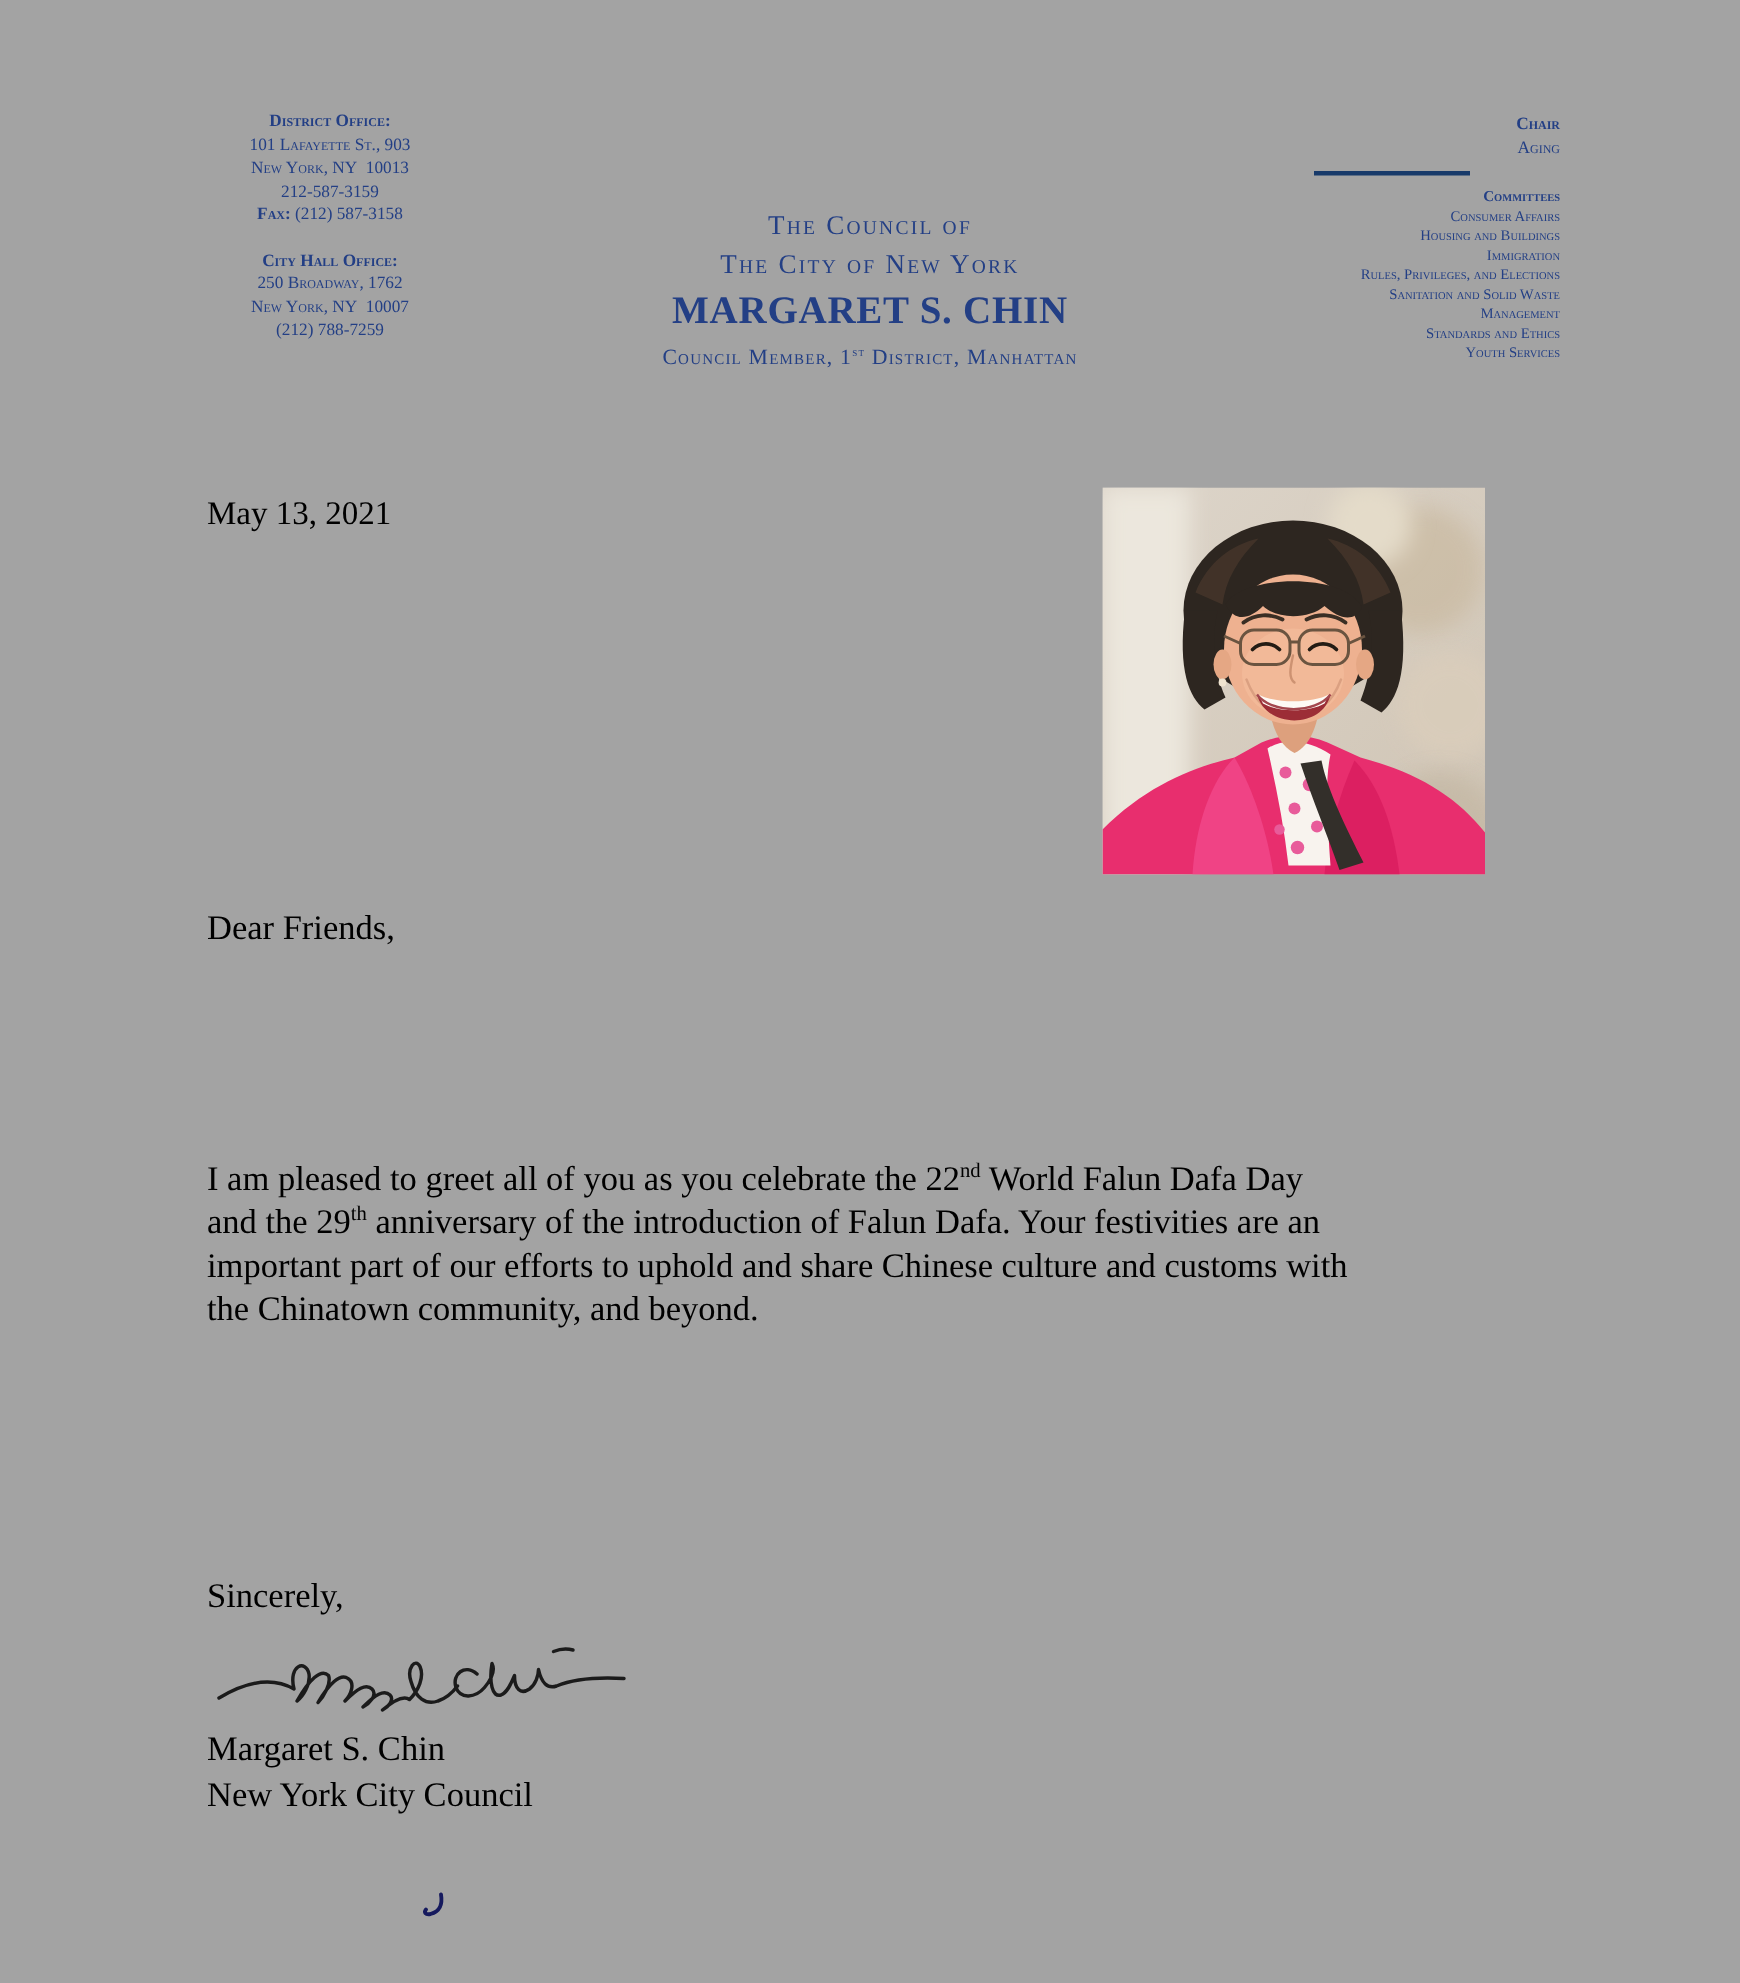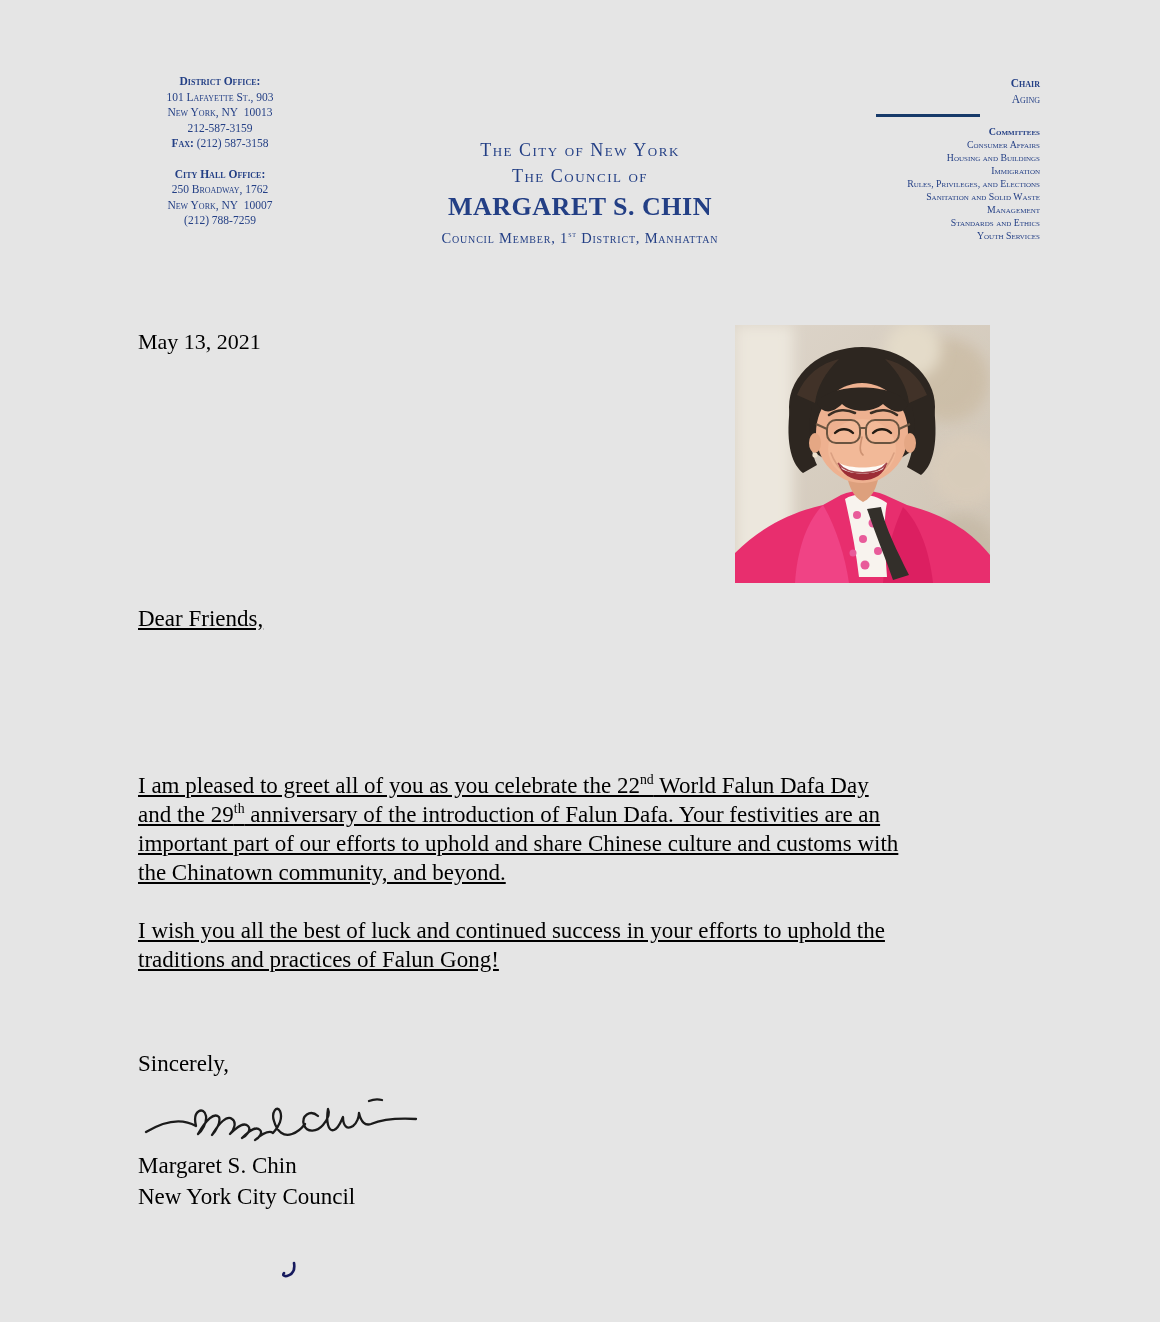--- a/index.html
+++ b/index.html
@@ -1,17 +1,17 @@
 <!DOCTYPE html>
 <html><head>
 <meta charset="utf-8">
 <style>
   html,body{margin:0;padding:0;background:#ffffff;}
   .page{
-    position:relative;width:1160px;height:1322px;margin:0 auto;background:#e5e5e5;
+    position:relative;width:1160px;height:1322px;margin:0 auto;background:#a3a3a3;
     font-family:"Liberation Serif","DejaVu Serif",serif;color:#000;overflow:hidden;
   }
   .abs{position:absolute;}
   
   .office{width:184px;text-align:center;color:#233f85;font-size:11.5px;line-height:15.5px;
           font-variant:small-caps;}
   .office .blk-title{font-weight:bold;}
   .office .gap{height:15px;}
   .lh-right{width:224px;text-align:center;color:#233f85;font-variant:small-caps;}
   .lh-right .chair-title{font-weight:bold;font-size:11.5px;line-height:16px;}
@@ -19,21 +19,21 @@
   .lh-right .rule{width:104px;height:3px;background:#173a6a;margin:7px auto 8px auto;}
   .lh-right .committees-title{font-weight:bold;font-size:10px;line-height:13px;}
   .lh-right .committee-line{font-size:9.8px;line-height:13px;}
   
   .lh-center{width:500px;text-align:center;color:#233f85;}
   .org-line{font-variant:small-caps;font-size:18px;line-height:26px;letter-spacing:1.5px;}
   .member-name{font-size:26px;line-height:30px;font-weight:bold;letter-spacing:.5px;margin-top:3px;}
   .member-title{font-variant:small-caps;font-size:14.5px;line-height:18px;letter-spacing:.8px;margin-top:3px;}
   .member-title sup{font-size:62%;vertical-align:super;}
   
-  .body-text{font-size:23px;line-height:29px;white-space:pre-line;width:905px;text-decoration:underline;}
+  .body-text{font-size:23px;line-height:29px;white-space:pre-line;width:905px;}
   .body-text sup{font-size:60%;vertical-align:super;line-height:0;}
   .date-line{font-size:22px;}
   .closing-line{font-size:23px;}
   .signer{font-size:23px;line-height:31px;}
   .signer .cjk{font-size:22px;}
   
   .photo-frame{width:255px;height:258px;}
   .photo-frame svg,.seal-frame svg,.sig-frame svg,.ink-frame svg{display:block;}
 </style>
 </head>
@@ -49,22 +49,22 @@
     <div><span class="blk-title">Fax:</span><span> (212) 587-3158</span></div>
     <div class="gap"></div>
     <div class="blk-title">City Hall Office:</div>
     <div>250 Broadway, 1762</div>
     <div>New York, NY&nbsp; 10007</div>
     <div>(212) 788-7259</div>
   </div>
 
 
   <div class="abs lh-center" style="left:330px;top:137px;">
+    <div class="org-line">The Council of</div>
     <div class="org-line">The City of New York</div>
-    <div class="org-line">The Council of</div>
     <div class="member-name">MARGARET S. CHIN</div>
     <div class="member-title"><span>Council Member, 1</span><sup>st</sup><span> District, Manhattan</span></div>
   </div>
 
   <div class="abs lh-right" style="left:816px;top:75px;text-align:right;">
     <div class="chair-title">Chair</div>
     <div class="chair-value">Aging</div>
     <div class="rule"></div>
     <div class="committees-title">Committees</div>
     <div class="committee-line">Consumer Affairs</div>
@@ -151,22 +151,20 @@
   </div>
 
   <div class="abs body-text" style="left:138px;top:604px;">Dear Friends,</div>
 
 
   <div class="abs body-text" style="left:138px;top:771px;"><span>I am pleased to greet all of you as you celebrate the 22</span><sup>nd</sup><span> World Falun Dafa Day
 and the 29</span><sup>th</sup><span> anniversary of the introduction of Falun Dafa. Your festivities are an
 important part of our efforts to uphold and share Chinese culture and customs with
 the Chinatown community, and beyond.</span></div>
 
-  <div class="abs body-text" style="left:138px;top:916px;">I wish you all the best of luck and continued success in your efforts to uphold the
-traditions and practices of Falun Gong!</div>
 
   <div class="abs closing-line" style="left:138px;top:1051px;">Sincerely,</div>
 
   <div class="abs sig-frame" style="left:142px;top:1086px;">
     <svg width="280" height="64" viewBox="0 0 280 64">
       <g stroke="#1b1b1b" stroke-width="2.3" fill="none" stroke-linecap="round" stroke-linejoin="round">
         <path d="M4 46 C24 34 40 32 54 40 C50 24 62 20 64 30 C65 37 60 45 56 48 C64 34 72 26 77 31 C79 36 74 45 70 49 C77 37 85 29 90 33 C95 36 92 44 88 48 C96 40 102 36 106 40 C110 44 104 50 100 52 C108 44 114 40 118 44 C121 47 117 52 113 54 C120 48 127 44 131 47 C137 41 141 32 138 25 C135 19 129 26 132 35 C135 46 142 51 150 48 C156 46 160 42 163 38"></path>
         <path d="M176 30 C168 23 159 30 162 39 C165 47 175 46 181 39 C186 33 188 27 186 23 C184 35 186 46 192 44 C197 42 199 35 201 31 C201 40 205 44 211 40 C215 37 217 31 217 27 C219 36 223 40 229 38 C241 33 256 32 274 33"></path>
         <path d="M227 15 C232 13 236 13 240 14"></path>
       </g>

